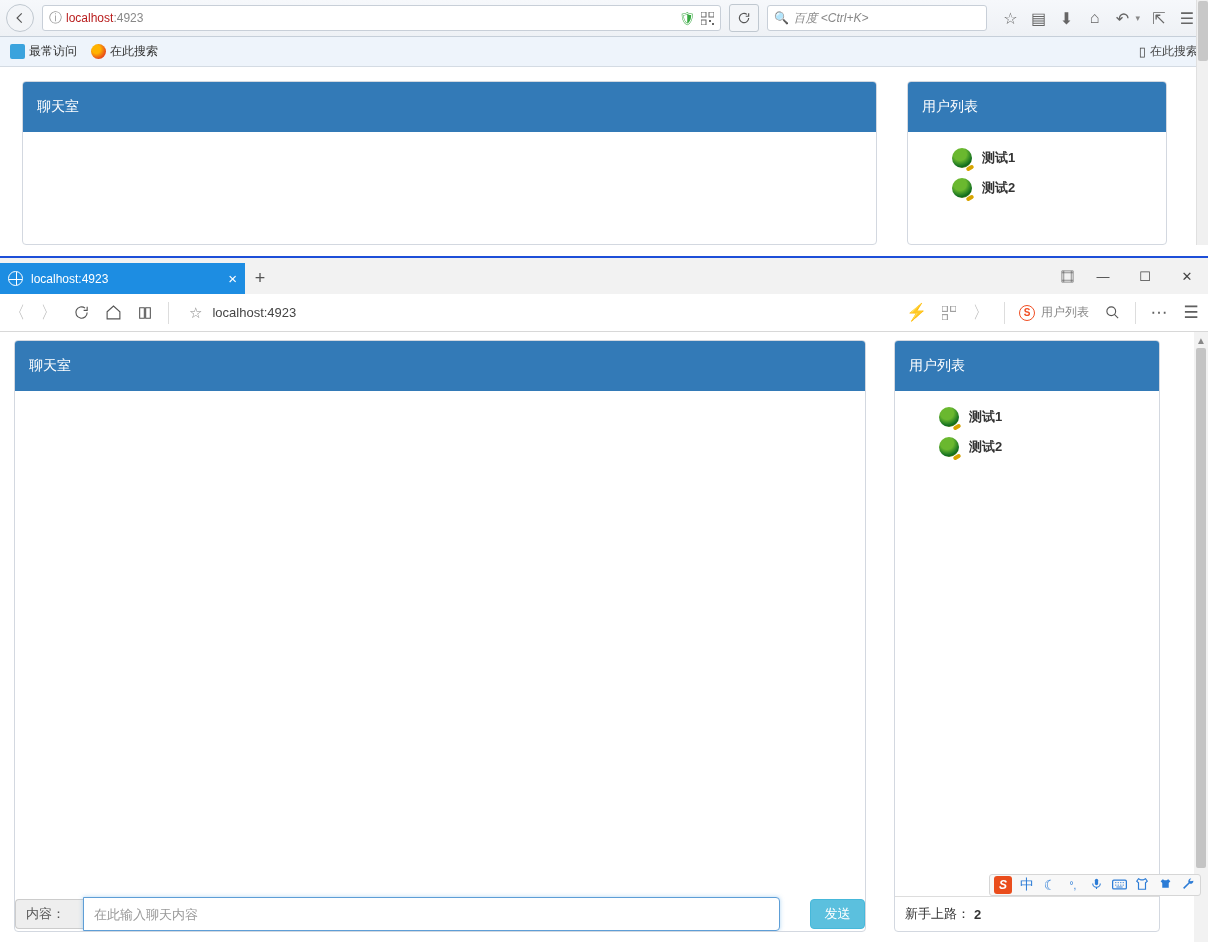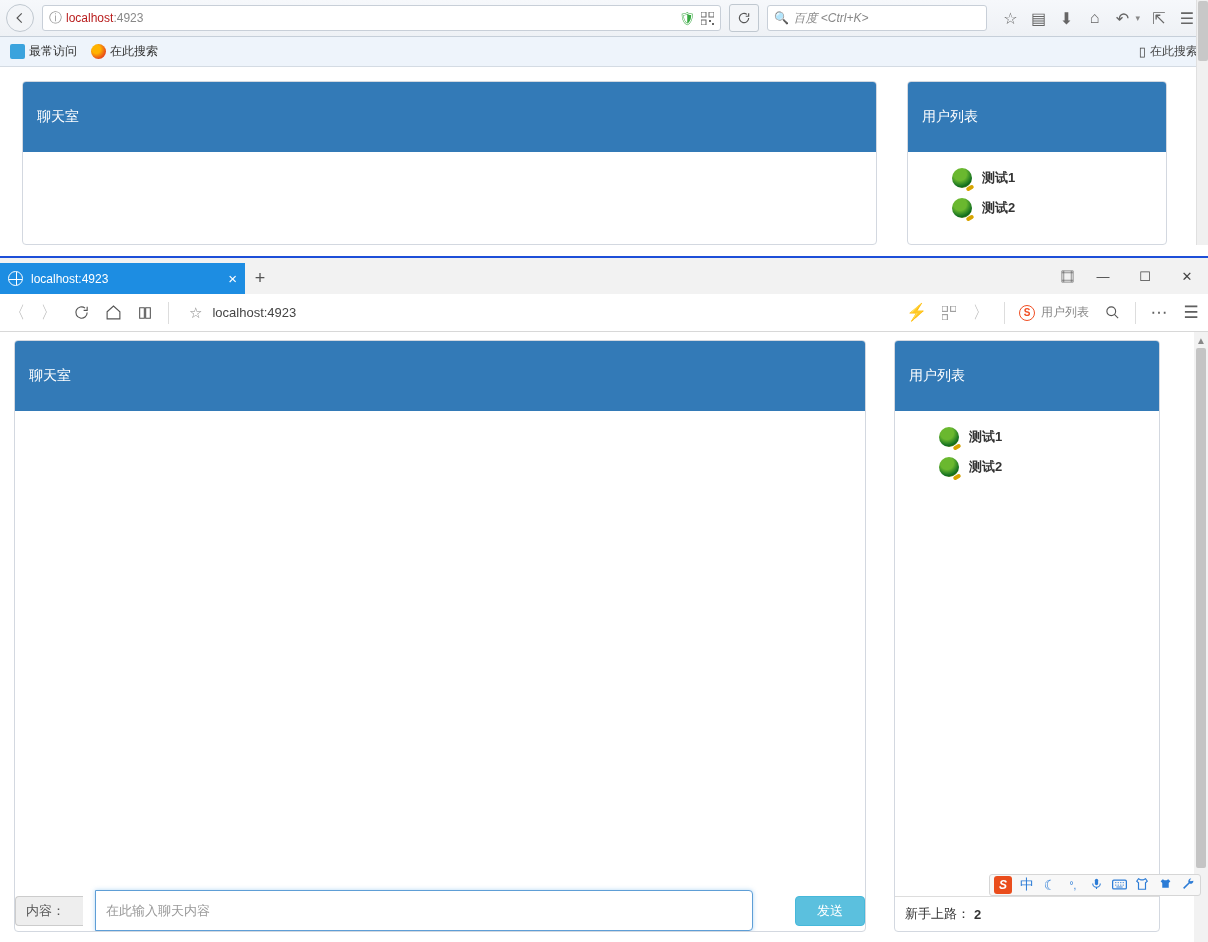--- a/index.html
+++ b/index.html
@@ -26,21 +26,21 @@
     .browser1-bookmarks { height: 30px; background: #eef4fb; border-bottom: 1px solid #d4dbe3; display: flex; align-items: center; padding: 0 10px; font-size: 12px; color: #333; gap: 14px; }
     .bm-item { display: flex; align-items: center; gap: 4px; }
     .bm-ico { width: 15px; height: 15px; border-radius: 2px; display: inline-block; }
     .bm-ico.blue { background: #3ba3dd; }
     .bm-ico.ff { background: radial-gradient(circle at 35% 35%, #ffb300 30%, #e84e1b 70%); border-radius: 50%; position: relative; }
     .mobile-bm { margin-left: auto; display: flex; align-items: center; gap: 4px; color: #444; }
     .mobile-bm .phone { font-size: 13px; }
 
     .page1 { position: absolute; top: 67px; left: 0; right: 8px; height: 178px; background: #fff; padding: 14px 22px 0 22px; display: flex; gap: 30px; }
     .panel { border: 1px solid #d3d8e0; border-radius: 4px; background: #fff; overflow: hidden; display: flex; flex-direction: column; }
-    .panel-hd { background: #337ab7; color: #fff; font-size: 14px; padding: 26px 14px; font-weight: normal; }
+    .panel-hd { background: #337ab7; color: #fff; font-size: 14px; padding: 16px 14px; font-weight: normal; }
     .panel-lg { width: 855px; }
     .panel-sm { width: 260px; }
     .user-list { padding: 16px 0 0 44px; }
     .user-item { display: flex; align-items: center; gap: 10px; font-size: 13px; font-weight: bold; color: #333; margin-bottom: 10px; }
     .avatar { width: 20px; height: 20px; border-radius: 50%; background: radial-gradient(circle at 40% 30%, #6ab82f 35%, #0d6b1f 70%, #d6a900 90%); position: relative; }
     .avatar::after { content: ''; position: absolute; bottom: -2px; right: -2px; width: 8px; height: 4px; background: #d8a400; border-radius: 2px; transform: rotate(-30deg); }
 
     .scrollbar-v { position: absolute; top: 0; right: 0; width: 12px; height: 245px; background: #f0f0f0; border-left: 1px solid #e0e0e0; }
     .scrollbar-v .thumb { width: 10px; margin: 1px; background: #c8c8c8; border-radius: 2px; height: 60px; }
 
@@ -63,25 +63,25 @@
     .b2-addr { display: flex; align-items: center; gap: 10px; font-size: 13px; color: #444; margin-left: 6px; }
     .b2-addr .star { color: #888; font-size: 15px; }
     .b2-right { margin-left: auto; display: flex; align-items: center; gap: 14px; }
     .b2-search { display: flex; align-items: center; gap: 6px; font-size: 12px; color: #888; }
     .sogou { width: 16px; height: 16px; border: 1.5px solid #f04e23; border-radius: 50%; display: flex; align-items: center; justify-content: center; color: #f04e23; font-size: 10px; font-weight: bold; }
 
     .page2 { position: absolute; top: 74px; left: 0; right: 14px; bottom: 0; background: #fff; padding: 8px 14px 10px 14px; display: flex; gap: 28px; }
     .panel2-lg { width: 852px; display: flex; flex-direction: column; }
     .panel2-sm { width: 266px; display: flex; flex-direction: column; }
     .chat-body { flex: 1; background: #fff; }
-    .chat-input-row { margin-top: 12px; display: flex; align-items: center; gap: 12px; }
+    .chat-input-row { margin-top: 12px; display: flex; align-items: center; gap: 0; }
     .content-label { width: 68px; height: 30px; background: #eee; border: 1px solid #ccc; border-right: none; border-radius: 4px 0 0 4px; display: flex; align-items: center; padding: 0 10px; font-size: 13px; color: #555; }
-    .content-input { flex: 1; height: 41px; border: 1px solid #5e9ed6; border-radius: 0 4px 4px 0; padding: 0 10px; font-size: 13px; color: #333; outline: none; box-shadow: 0 0 4px rgba(102,175,233,.5); }
+    .content-input { flex: 1; height: 34px; border: 1px solid #5e9ed6; border-radius: 0 4px 4px 0; padding: 0 10px; font-size: 13px; color: #333; outline: none; box-shadow: 0 0 4px rgba(102,175,233,.5); }
     .content-input::placeholder { color: #999; }
-    .send-btn { width: 70px; height: 30px; margin-left: 30px; background: #5bc0de; border: 1px solid #46b8da; color: #fff; border-radius: 4px; font-size: 13px; }
+    .send-btn { width: 55px; height: 30px; margin-left: 30px; background: #5bc0de; border: 1px solid #46b8da; color: #fff; border-radius: 4px; font-size: 13px; }
     .user-total { margin-top: auto; padding: 8px 10px; font-size: 13px; color: #333; border-top: 1px solid #ddd; display: flex; align-items: center; gap: 4px; }
     .user-total .num { font-weight: bold; }
 
     .scrollbar-v2 { position: absolute; top: 74px; right: 0; width: 14px; bottom: 0; background: #f2f2f2; }
     .scrollbar-v2 .arrow { height: 16px; display:flex; align-items:center; justify-content:center; color:#888; font-size:10px; }
     .scrollbar-v2 .thumb { margin: 0 2px; background: #c4c4c4; border-radius: 2px; height: 520px; }
 
     
     .ime-bar { position: absolute; bottom: 46px; right: 7px; height: 22px; background: #f8f8f8; border: 1px solid #d6d6d6; border-radius: 3px; display: flex; align-items: center; padding: 0 4px; gap: 7px; z-index: 50; }
     .ime-s { width: 18px; height: 18px; background: #ea4d1c; color: #fff; border-radius: 3px; display: flex; align-items: center; justify-content: center; font-weight: bold; font-size: 12px; font-style: italic; }

